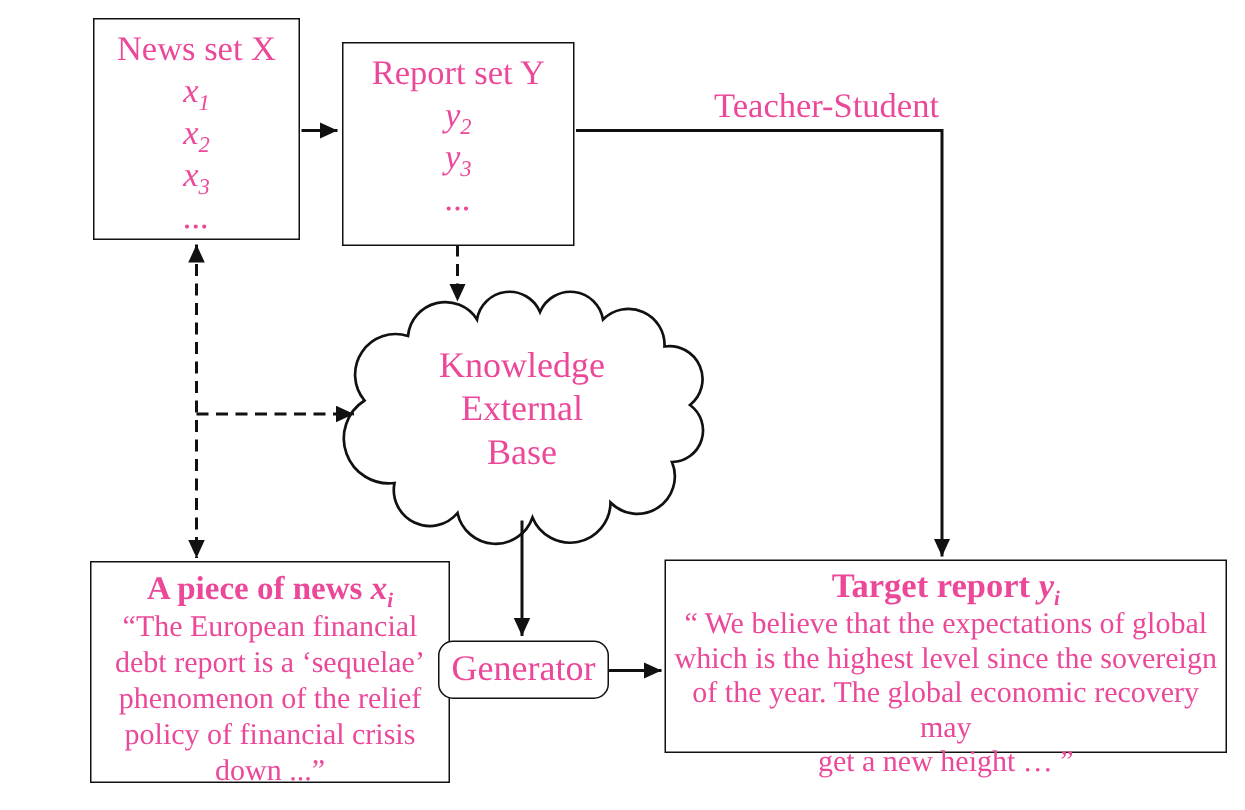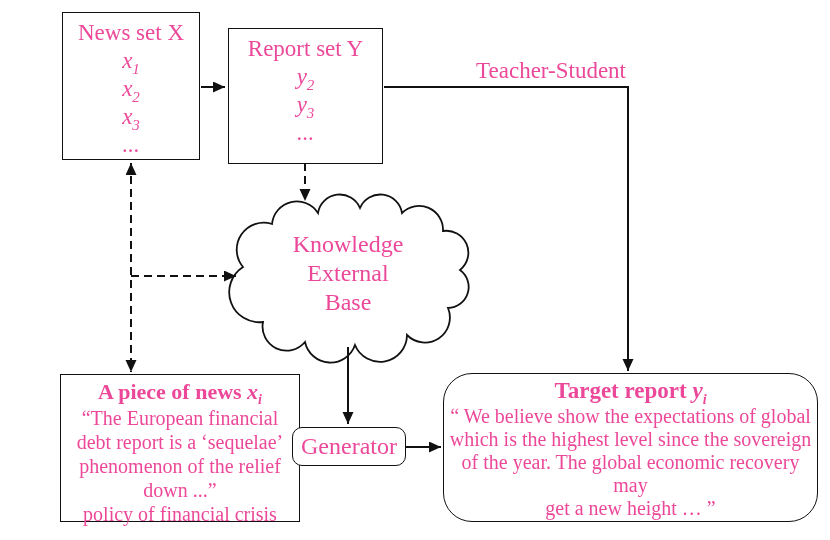--- a/index.html
+++ b/index.html
@@ -30,21 +30,21 @@
     position:absolute;left:400px;top:58px;width:226px;text-align:right;
     font-size:23px;line-height:26px;
   }
   .cloud-text{
     position:absolute;left:258px;top:230px;width:180px;text-align:center;
     font-size:24px;line-height:29px;
   }
   .news-box{left:62px;top:12px;width:138px;height:148px;}
   .report-box{left:228px;top:28px;width:155px;height:136px;}
   .newspiece-box{left:12px;top:374px;width:240px;height:148px;margin-left:48px;}
-  .target-box{left:443px;top:373px;width:375px;height:149px;border-radius:29px;}
+  .target-box{left:443px;top:373px;width:375px;height:129px;}
 </style>
 </head>
 <body>
 
 <div class="stage">
 
   <svg class="wires" viewBox="0 0 830 540">
     <defs>
       <marker id="ah" markerUnits="userSpaceOnUse" markerWidth="13" markerHeight="12" refX="12" refY="5.5" orient="auto-start-reverse">
         <path d="M0,0 L12,5.5 L0,11 Z" fill="#111111"></path>
@@ -97,27 +97,27 @@
     <div>Knowledge</div>
     <div>External</div>
     <div>Base</div>
   </div>
 
   <div class="box quote-box newspiece-box">
     <div class="box-title"><span>A piece of news </span><span class="var">x</span><sub>i</sub></div>
     <div class="quote-line">“The European financial</div>
     <div class="quote-line">debt report is a ‘sequelae’</div>
     <div class="quote-line">phenomenon of the relief</div>
+    <div class="quote-line">policy of financial crisis</div>
     <div class="quote-line">down ...”</div>
-    <div class="quote-line">policy of financial crisis</div>
   </div>
 
   <div class="generator-box">Generator</div>
 
   <div class="box quote-box target-box">
     <div class="box-title"><span>Target report </span><span class="var">y</span><sub>i</sub></div>
-    <div class="quote-line">“ We believe show the expectations of global</div>
+    <div class="quote-line">“ We believe that the expectations of global</div>
     <div class="quote-line">which is the highest level since the sovereign</div>
     <div class="quote-line">of the year. The global economic recovery may</div>
     <div class="quote-line">get a new height … ”</div>
   </div>
 
 </div>
 
 </body></html>

